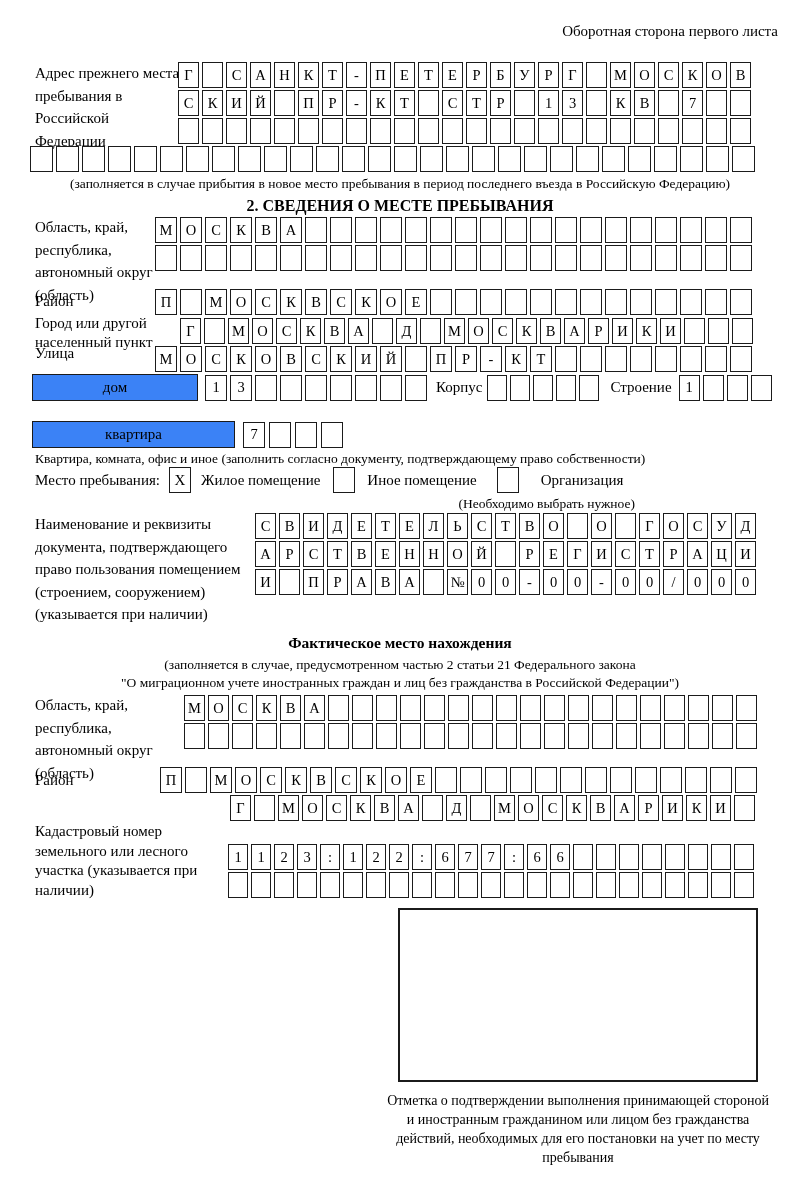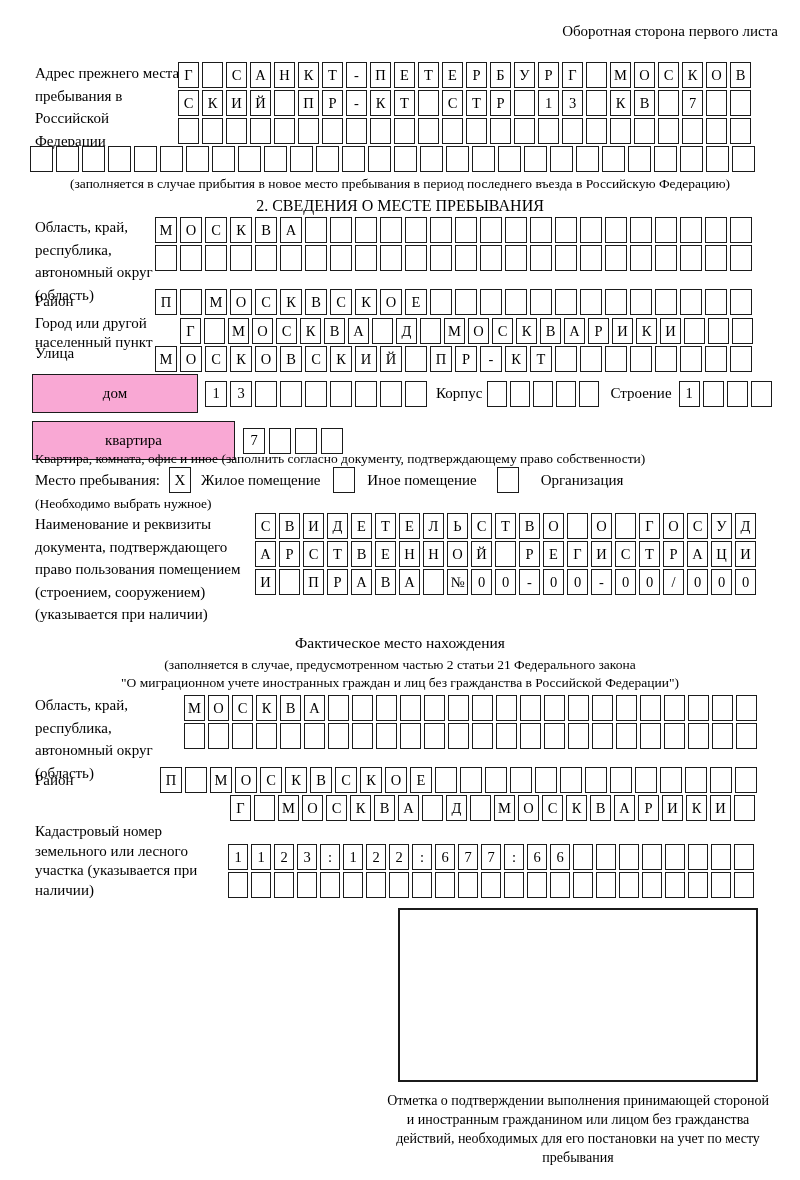--- a/index.html
+++ b/index.html
@@ -2,31 +2,31 @@
 <html><head>
 <meta charset="utf-8">
 <style>
   html,body{margin:0;padding:0;background:#fff;}
   #page{position:relative;width:800px;height:1180px;background:#ffffff;
         font-family:"Liberation Serif",serif;color:#000;overflow:hidden;padding-left:18px;}
   .abs{position:absolute;}
   .lbl{font-size:15px;line-height:1.5;}
   .note{font-size:13.5px;}
   .center{text-align:center;width:800px;left:0;}
-  .title{font-weight:normal;font-size:16px;}
+  .title{font-weight:bold;font-size:16px;}
   .cr{position:absolute;display:flex;gap:3px;}
   .cell{box-sizing:border-box;flex:0 0 auto;width:22px;height:26px;
         border:1.6px solid #1b1b1b;display:flex;align-items:center;justify-content:center;
         font-size:14.5px;background:#fff;}
   .w21 .cell{width:21px}
   .w20 .cell{width:20px}
   .w23 .cell{width:23px}
   .g2{gap:2px}
-  .wbox{box-sizing:border-box;border:1.6px solid #1b1b1b;height:39px;
-        display:flex;align-items:center;justify-content:center;font-size:15px;background:#f9a8d4;}
+  .wbox{box-sizing:border-box;border:1.6px solid #1b1b1b;height:27px;
+        display:flex;align-items:center;justify-content:center;font-size:15px;background:#3b82f6;}
   .hrow{position:absolute;display:flex;align-items:center;}
   .cells{display:flex;gap:3px;}
   .cbox{box-sizing:border-box;width:22px;height:26px;border:1.6px solid #1b1b1b;
         display:inline-flex;align-items:center;justify-content:center;font-size:15px;}
   .stamp{box-sizing:border-box;border:2px solid #1b1b1b;background:#fff;}
 </style>
 </head>
 <body>
 
 <div id="page">
@@ -327,21 +327,21 @@
 
   <div class="hrow" style="left:35px;top:467px;">
     <span class="lbl">Место пребывания:</span>
     <span class="cbox" style="margin-left:9px;">X</span>
     <span class="lbl" style="margin-left:10px;">Жилое помещение</span>
     <span class="cbox" style="margin-left:13px;"></span>
     <span class="lbl" style="margin-left:12px;">Иное помещение</span>
     <span class="cbox" style="margin-left:20px;"></span>
     <span class="lbl" style="margin-left:22px;">Организация</span>
   </div>
-  <div class="abs note" style="left:35px;top:496px;width:600px;text-align:left;">(Необходимо выбрать нужное)</div>
+  <div class="abs note" style="left:35px;top:496px;width:600px;text-align:right;">(Необходимо выбрать нужное)</div>
 
   <div class="abs lbl" style="left:35px;top:513px;width:216px;">Наименование и реквизиты документа, подтверждающего право пользования помещением (строением, сооружением) (указывается при наличии)</div>
   <div class="cr w21" style="left:255px;top:513px;">
       <span class="cell">С</span>
       <span class="cell">В</span>
       <span class="cell">И</span>
       <span class="cell">Д</span>
       <span class="cell">Е</span>
       <span class="cell">Т</span>
       <span class="cell">Е</span>

